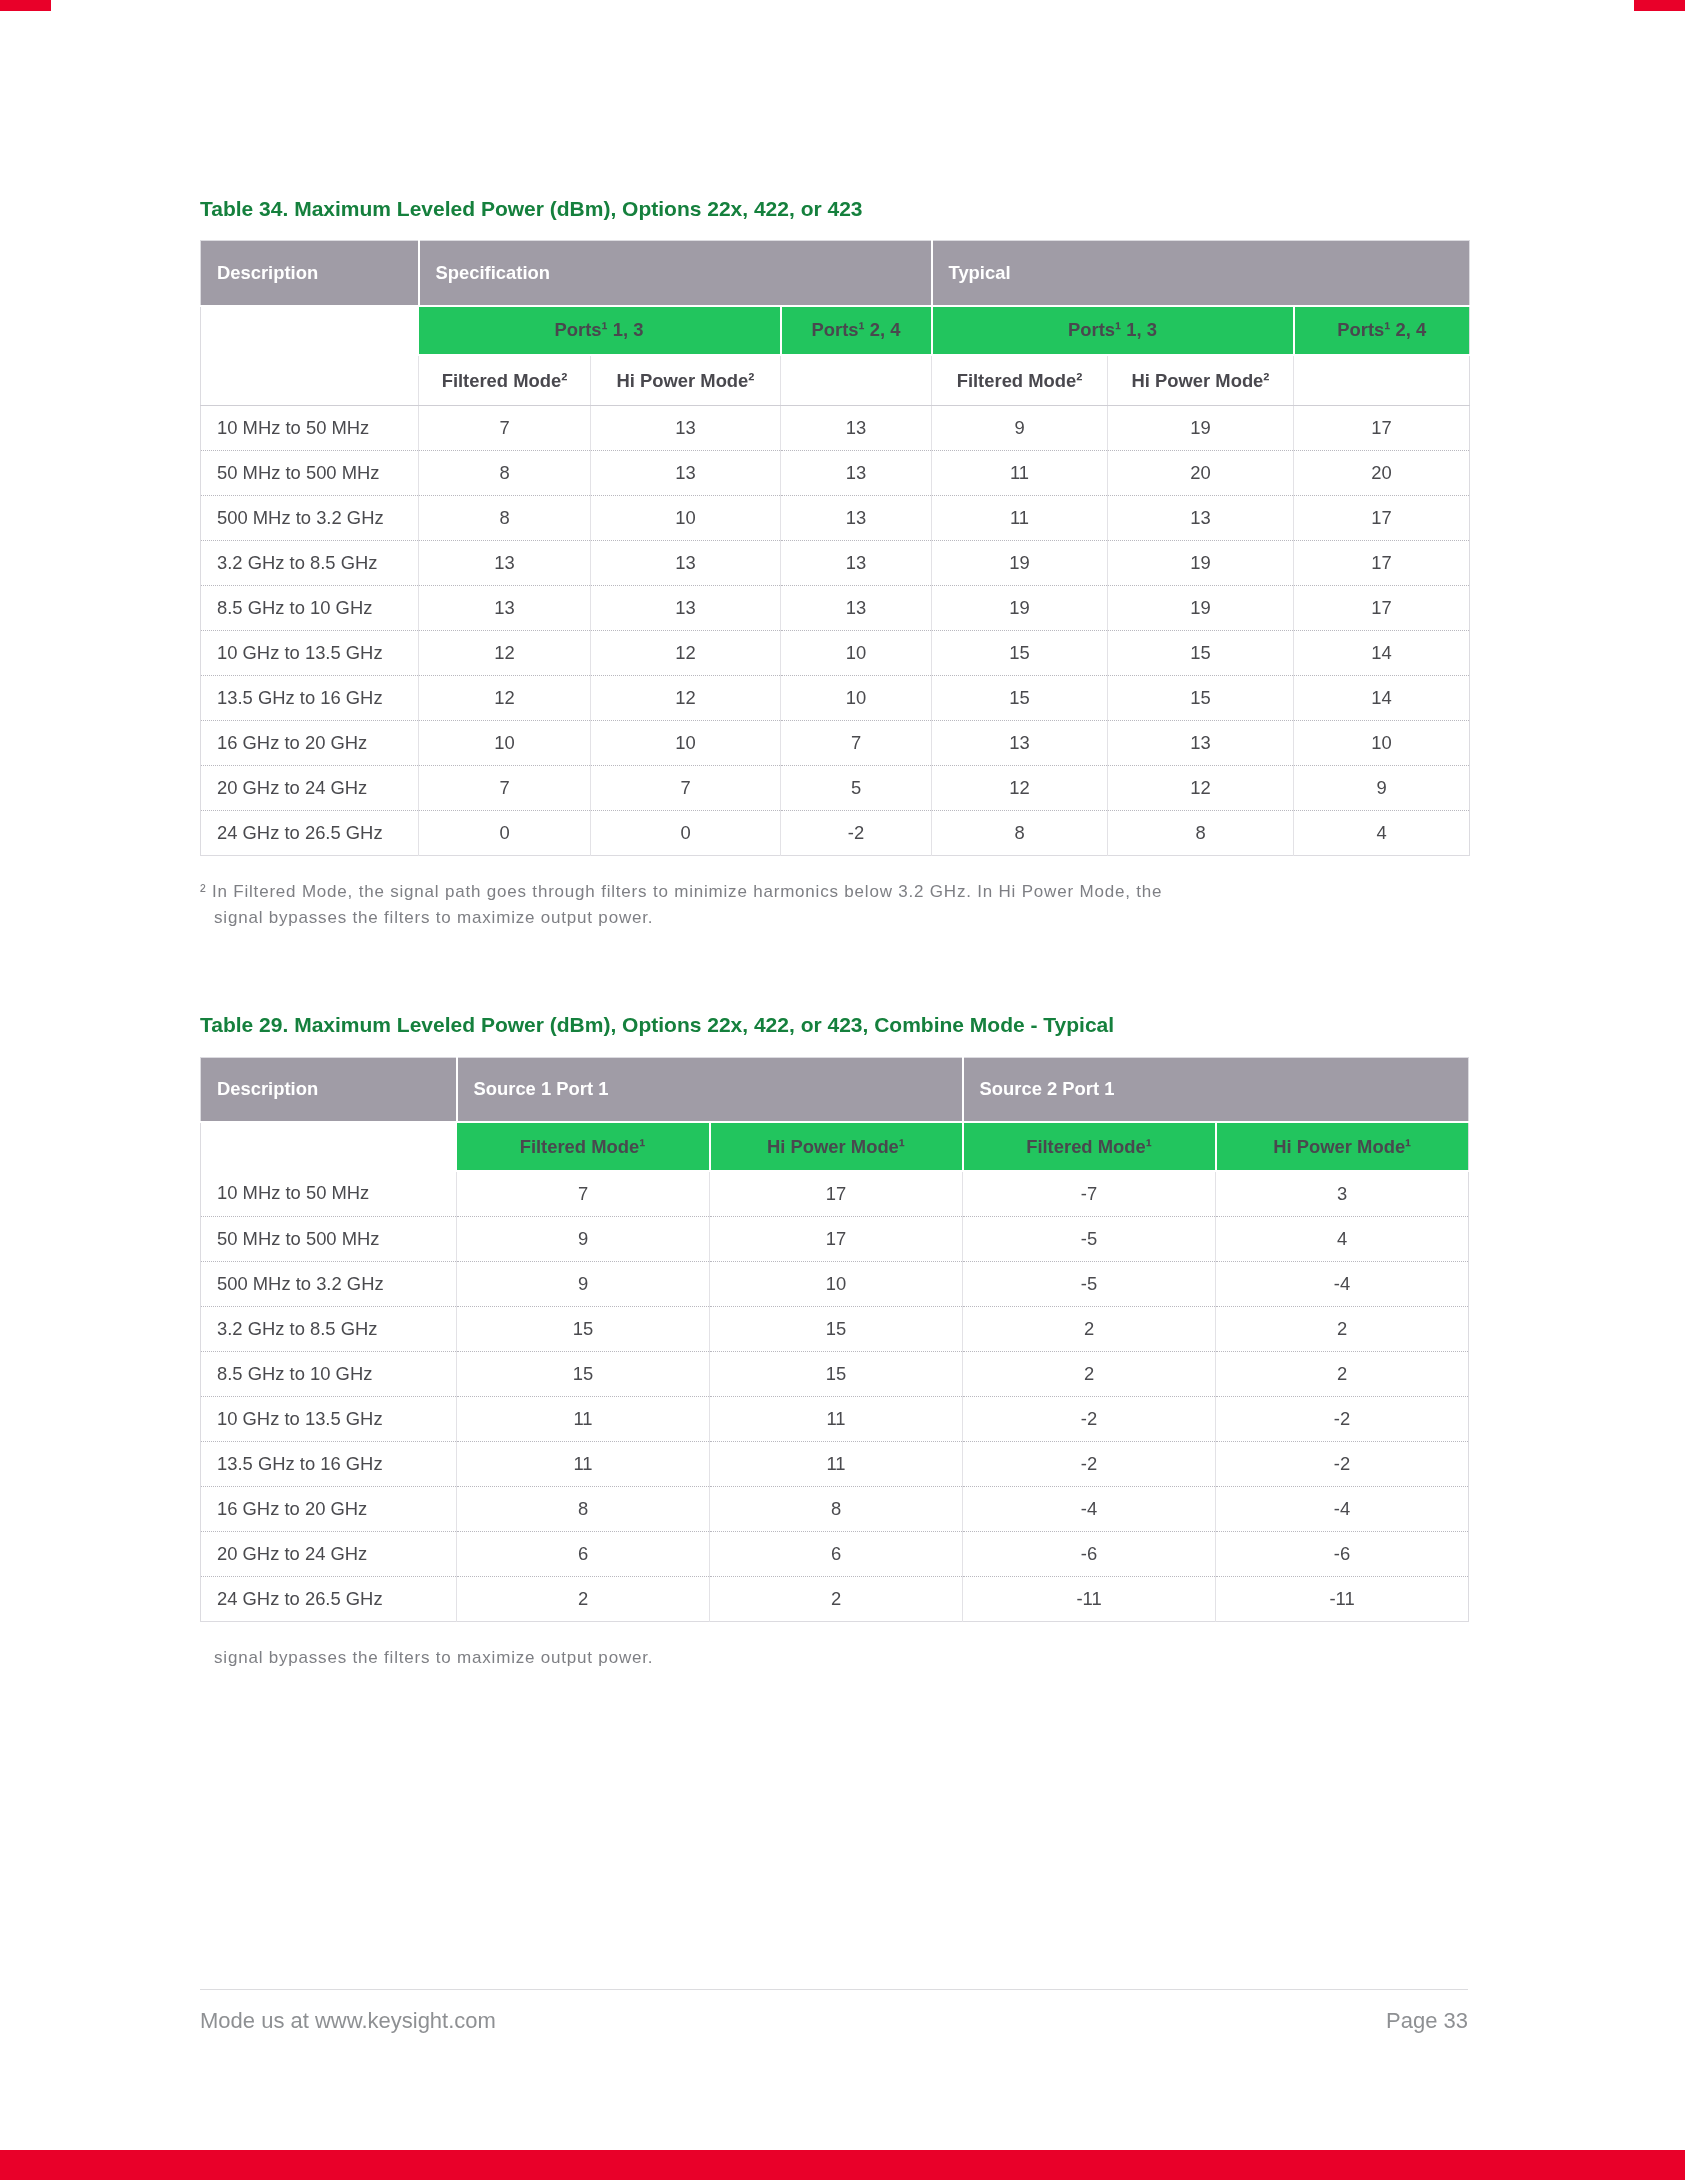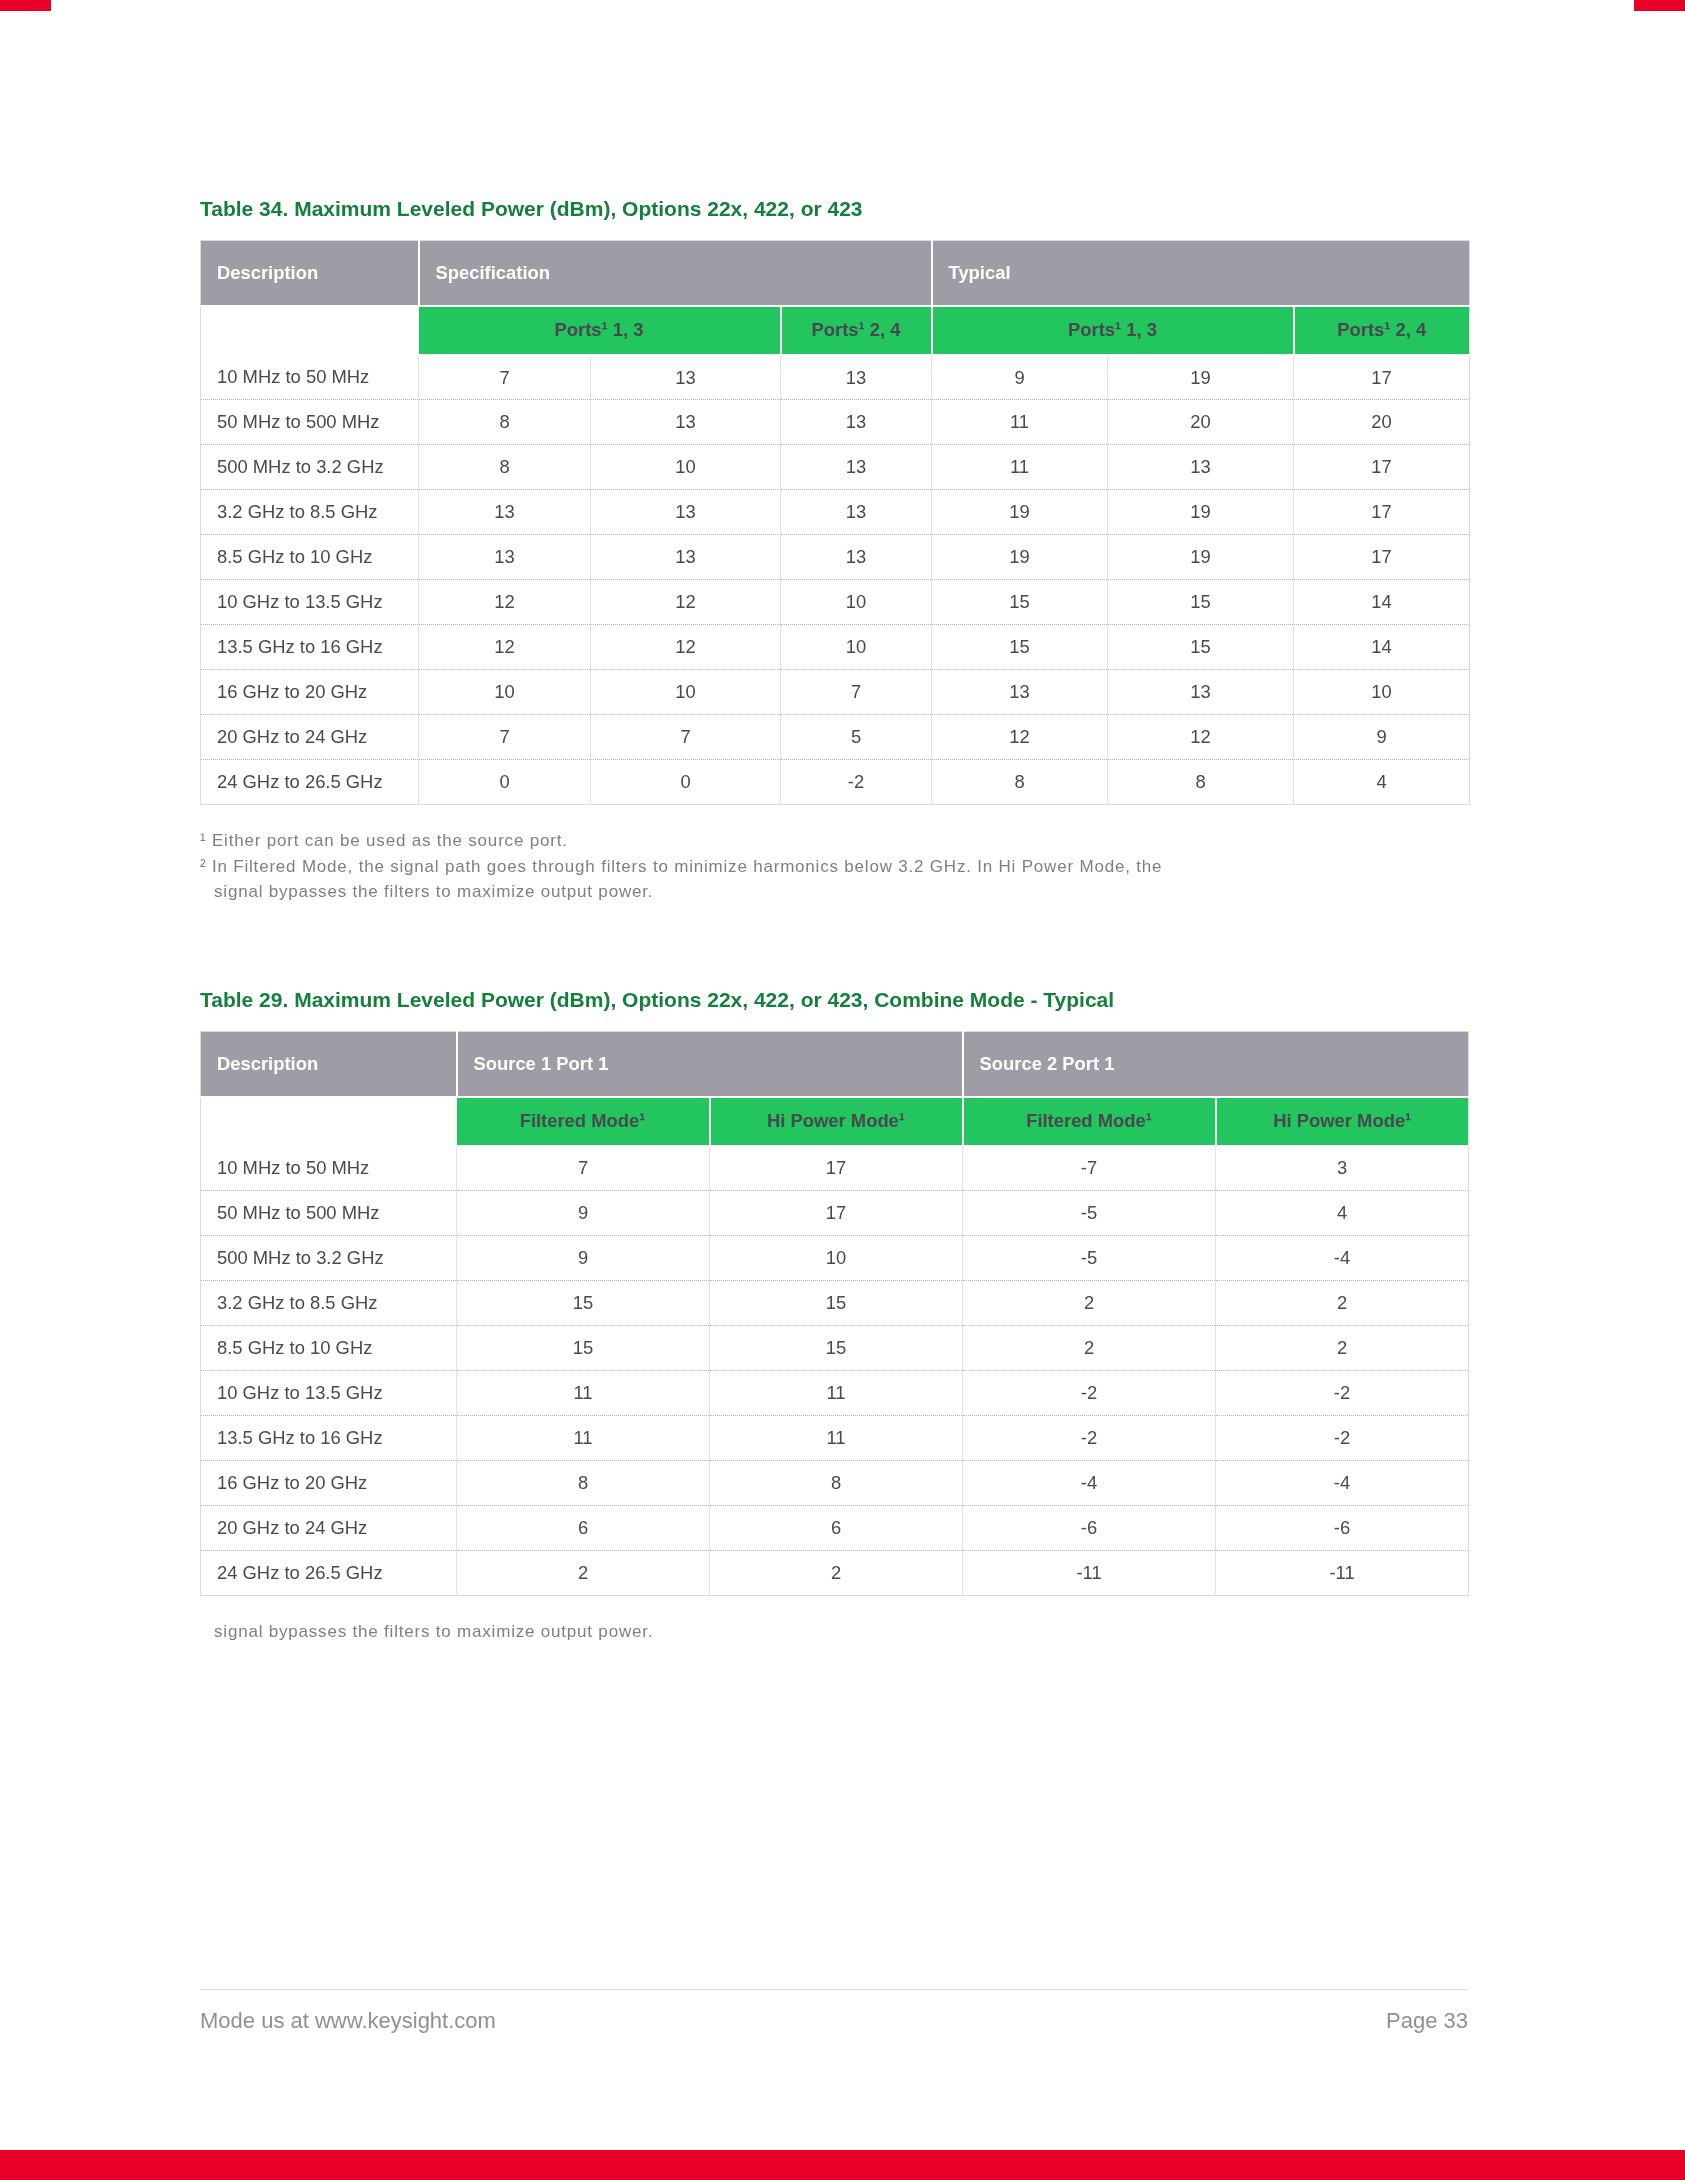--- a/index.html
+++ b/index.html
@@ -141,20 +141,29 @@
           <th colspan="3">Specification</th>
           <th colspan="3">Typical</th>
         </tr>
         <tr class="hdr2">
           <th class="blankw"></th>
           <th class="lite" colspan="2">Ports¹ 1, 3</th>
           <th class="lite">Ports¹ 2, 4</th>
           <th class="lite" colspan="2">Ports¹ 1, 3</th>
           <th class="lite">Ports¹ 2, 4</th>
         </tr>
+        <tr class="hdr3">
+          <th></th>
+          <th>Filtered Mode²</th>
+          <th>Hi Power Mode²</th>
+          <th></th>
+          <th>Filtered Mode²</th>
+          <th>Hi Power Mode²</th>
+          <th></th>
+        </tr>
       </thead>
       <tbody>
           <tr>
             <td class="label-cell">10 MHz to 50 MHz</td>
             <td class="num-cell">7</td>
             <td class="num-cell">13</td>
             <td class="num-cell">13</td>
             <td class="num-cell">9</td>
             <td class="num-cell">19</td>
             <td class="num-cell">17</td>
@@ -237,21 +246,20 @@
             <td class="num-cell">0</td>
             <td class="num-cell">-2</td>
             <td class="num-cell">8</td>
             <td class="num-cell">8</td>
             <td class="num-cell">4</td>
           </tr>
         </tbody>
     </table>
 
     <div class="footnotes">
-      <div>¹ Either port can be used as the source port.</div>
       <div>² In Filtered Mode, the signal path goes through filters to minimize harmonics below 3.2 GHz. In Hi Power Mode, the</div>
       <div class="indent">signal bypasses the filters to maximize output power.</div>
     </div>
 
     <h2 class="table-title title-gap">Table 29. Maximum Leveled Power (dBm), Options 22x, 422, or 423, Combine Mode - Typical</h2>
 
     <table class="spec-table">
       <colgroup>
         <col style="width:256px">
         <col style="width:253px">

